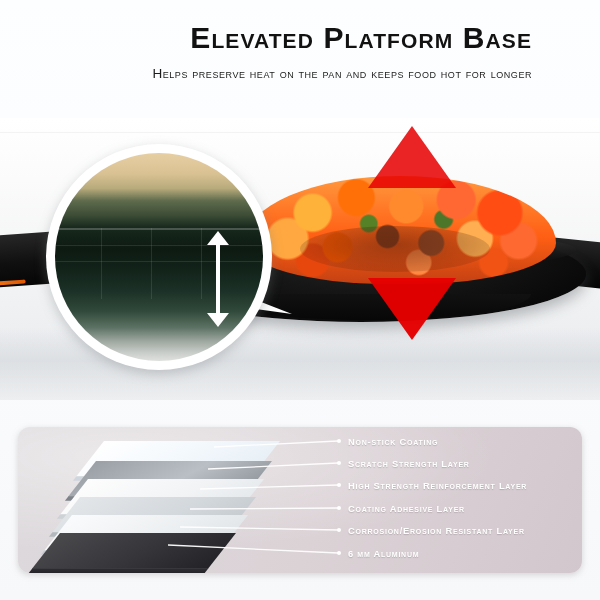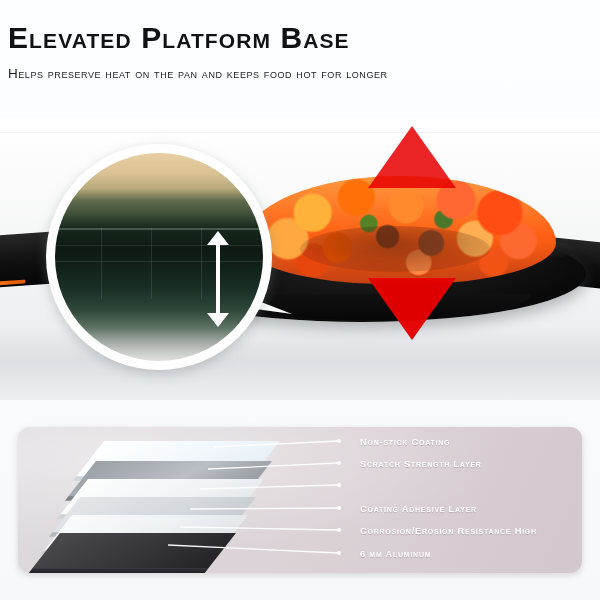--- a/index.html
+++ b/index.html
@@ -5,21 +5,21 @@
   html,body{margin:0;padding:0;}
   body{
     width:600px;height:600px;overflow:hidden;
     background:#fdfdfe;
     font-family:"Liberation Sans",sans-serif;
     -webkit-font-smoothing:antialiased;
   }
   .page{position:relative;width:600px;height:600px;background:linear-gradient(180deg,#fdfeff 0%,#fafbfc 60%,#f7f8f9 100%);}
 
   
-  .header{position:absolute;left:8px;top:0;width:532px;height:118px;text-align:left;}
+  .header{position:absolute;left:0;top:0;width:532px;height:118px;text-align:right;}
   .title{
     position:absolute;left:0;right:0;top:21px;
     font-size:30px;font-weight:bold;color:#121212;
     font-variant:small-caps;letter-spacing:1.1px;line-height:34px;
     white-space:nowrap;
   }
   .subtitle{
     position:absolute;left:0;right:0;top:66px;
     font-size:13.5px;font-weight:500;color:#1b1b1b;
     font-variant:small-caps;letter-spacing:.55px;line-height:16px;
@@ -138,21 +138,21 @@
   .p5 .top{background:linear-gradient(120deg,#fafbfc 0%,#eceff1 60%,#dfe3e6 100%);}
   .p5 .side{background:#c6cbcf;}
   .p6{left:14px;top:98px;}
   .p6 .top{background:linear-gradient(120deg,#4a4a4d 0%,#35353a 55%,#232327 100%);}
   .p6 .side{height:22px;bottom:-21px;background:linear-gradient(180deg,#2e2e33 0%,#131316 100%);}
 
   
   .leaders{position:absolute;left:0;top:0;width:564px;height:146px;}
 
   
-  .labels{position:absolute;left:12px;top:0;width:564px;height:111px;}
+  .labels{position:absolute;left:0;top:0;width:564px;height:111px;}
   .lbl{position:absolute;left:330px;color:#ffffff;font-size:9.4px;font-variant:small-caps;
        font-weight:bold;letter-spacing:.75px;white-space:nowrap;
        text-shadow:0 1px 1px rgba(120,112,118,.35);}
 </style>
 </head>
 <body>
 
 <div class="page">
 
   <div class="header">
@@ -243,19 +243,20 @@
         <circle cx="321" cy="58" r="2"></circle>
           <circle cx="321" cy="81" r="2"></circle>
         <circle cx="321" cy="103" r="2"></circle>
           <circle cx="321" cy="126" r="2"></circle>
       </g>
     </svg>
 
     <div class="labels">
       <div class="lbl" style="top:9px">Non-stick Coating</div>
       <div class="lbl" style="top:31px">Scratch Strength Layer</div>
+      <div class="lbl" style="top:53px">High Strength Reinforcement Layer</div>
       <div class="lbl" style="top:76px">Coating Adhesive Layer</div>
-      <div class="lbl" style="top:98px">Corrosion/Erosion Resistance High</div>
+      <div class="lbl" style="top:98px">Corrosion/Erosion Resistant Layer</div>
       <div class="lbl" style="top:121px">6 mm Aluminum</div>
     </div>
   </div>
 
 </div>
 
 </body></html>

